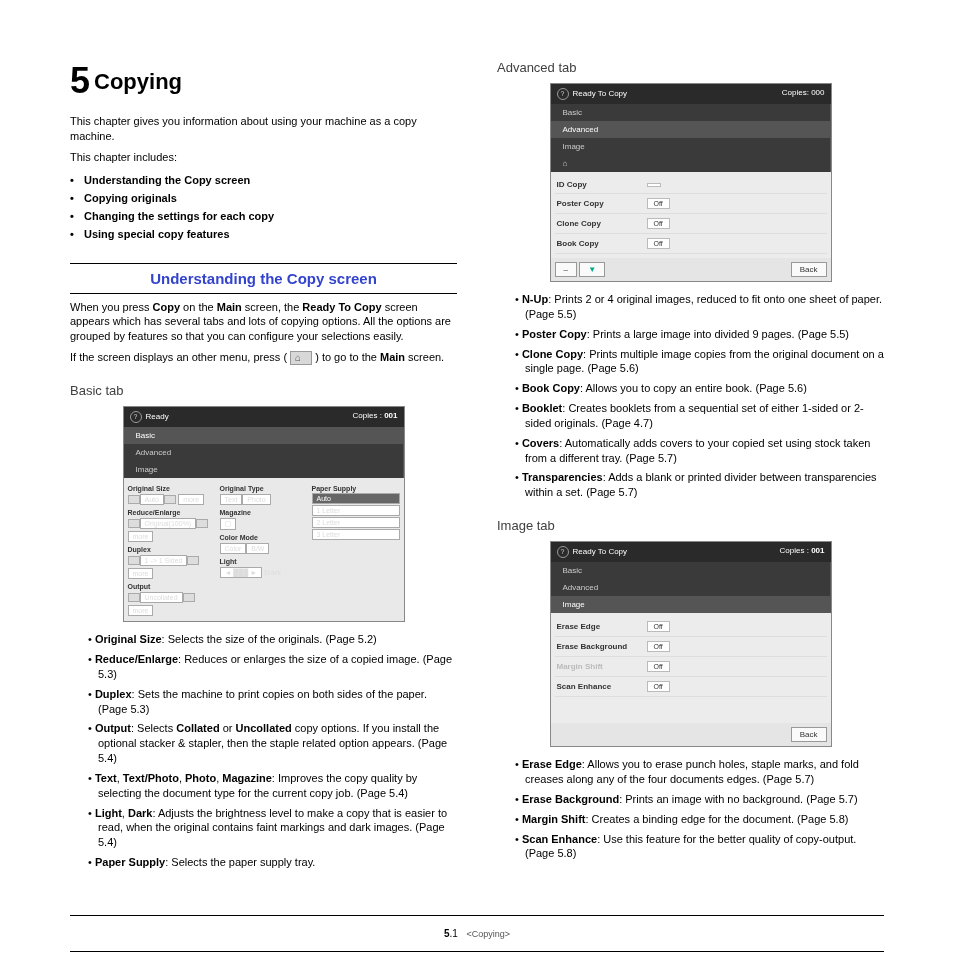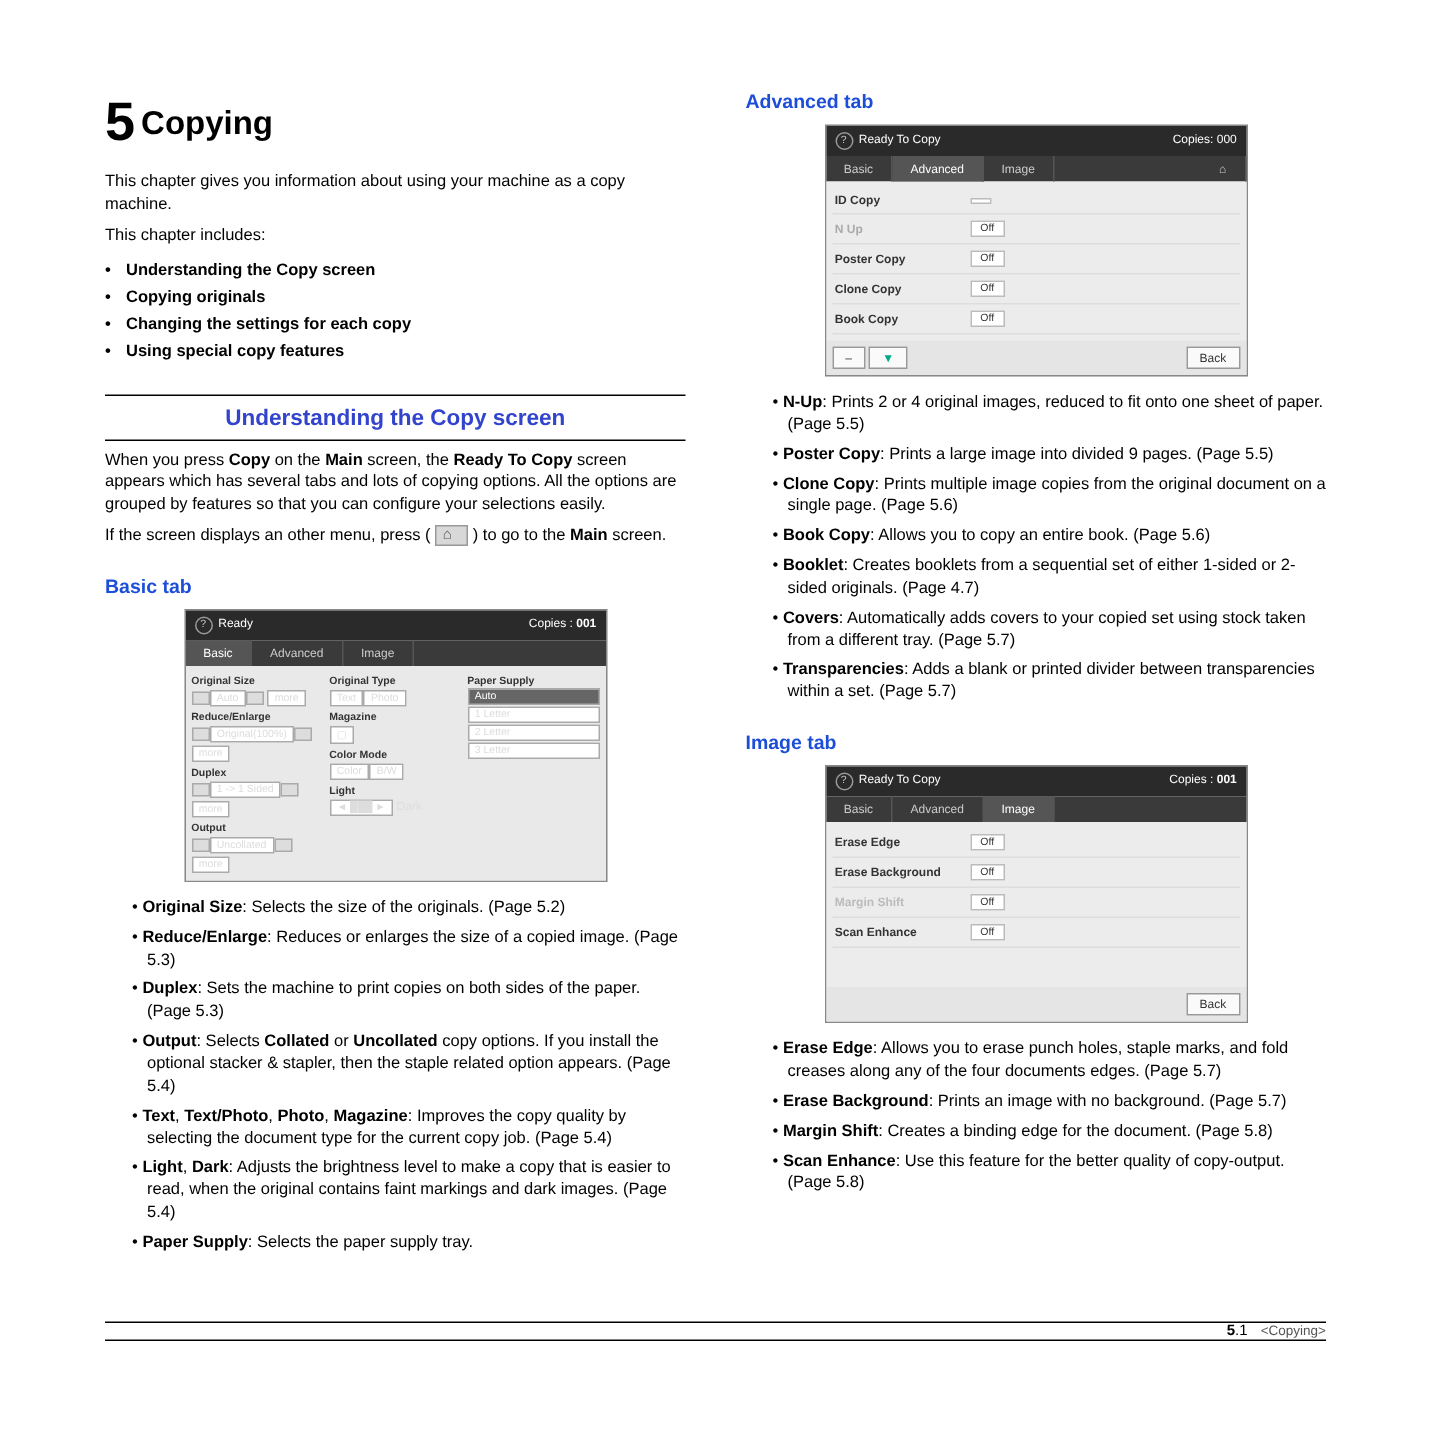--- a/index.html
+++ b/index.html
@@ -47,23 +47,23 @@
   }
   .hr-thin { border: none; border-top: 1px solid #000; margin: 0; }
   h2.section {
     color: #3344cc;
     text-align: center;
     font-size: 15px;
     font-weight: bold;
     margin: 6px 0;
   }
   h3.sub {
-    color: #1d4ed8;
+    color: #404040;
     font-size: 13px;
-    font-weight: bold;
+    font-weight: normal;
     margin: 18px 0 8px 0;
   }
   .bullets {
     list-style: none;
     padding: 0;
     margin: 6px 0 0 18px;
   }
   .bullets li {
     margin: 5px 0;
     line-height: 1.35;
@@ -87,20 +87,21 @@
   .screen .titlebar {
     background: #2a2a2a;
     color: #fff;
     padding: 4px 6px;
     display: flex;
     justify-content: space-between;
   }
   .screen .tabs {
     display: flex;
     background: #3a3a3a;
+    flex-direction: column;
   }
   .screen .tab {
     padding: 4px 12px;
     color: #ccc;
     border-right: 1px solid #555;
   }
   .screen .tab.active {
     background: #555;
     color: #fff;
   }
@@ -153,22 +154,22 @@
     position: absolute;
     left: 4px; top: -1px;
     font-size: 10px;
     color: #555;
   }
 
   .page-footer {
     margin-top: 40px;
     border-top: 1px solid #000;
     border-bottom: 1px solid #000;
-    padding: 0 0;
-    text-align: right;
+    padding: 12px 0;
+    text-align: center;
     font-size: 10px;
   }
   .page-footer .pn { font-weight: bold; }
   .page-footer .ct { color: #555; font-size: 9px; margin-left: 6px; }
 
   
   .basic-body {
     display: flex;
     gap: 4px;
     padding: 4px;
@@ -281,24 +282,20 @@
         <div class="tab">Image</div>
         <div style="flex:1"></div>
         <div class="tab">⌂</div>
       </div>
       <div class="body">
         <div class="rowlabel">
             <span class="lbl">ID Copy</span>
             <span class="val"></span>
           </div>
         <div class="rowlabel">
-            <span class="lbl" style="color:#aaa">N Up</span>
-            <span class="val">Off</span>
-          </div>
-        <div class="rowlabel">
             <span class="lbl">Poster Copy</span>
             <span class="val">Off</span>
           </div>
         <div class="rowlabel">
             <span class="lbl">Clone Copy</span>
             <span class="val">Off</span>
           </div>
         <div class="rowlabel">
             <span class="lbl">Book Copy</span>
             <span class="val">Off</span>

